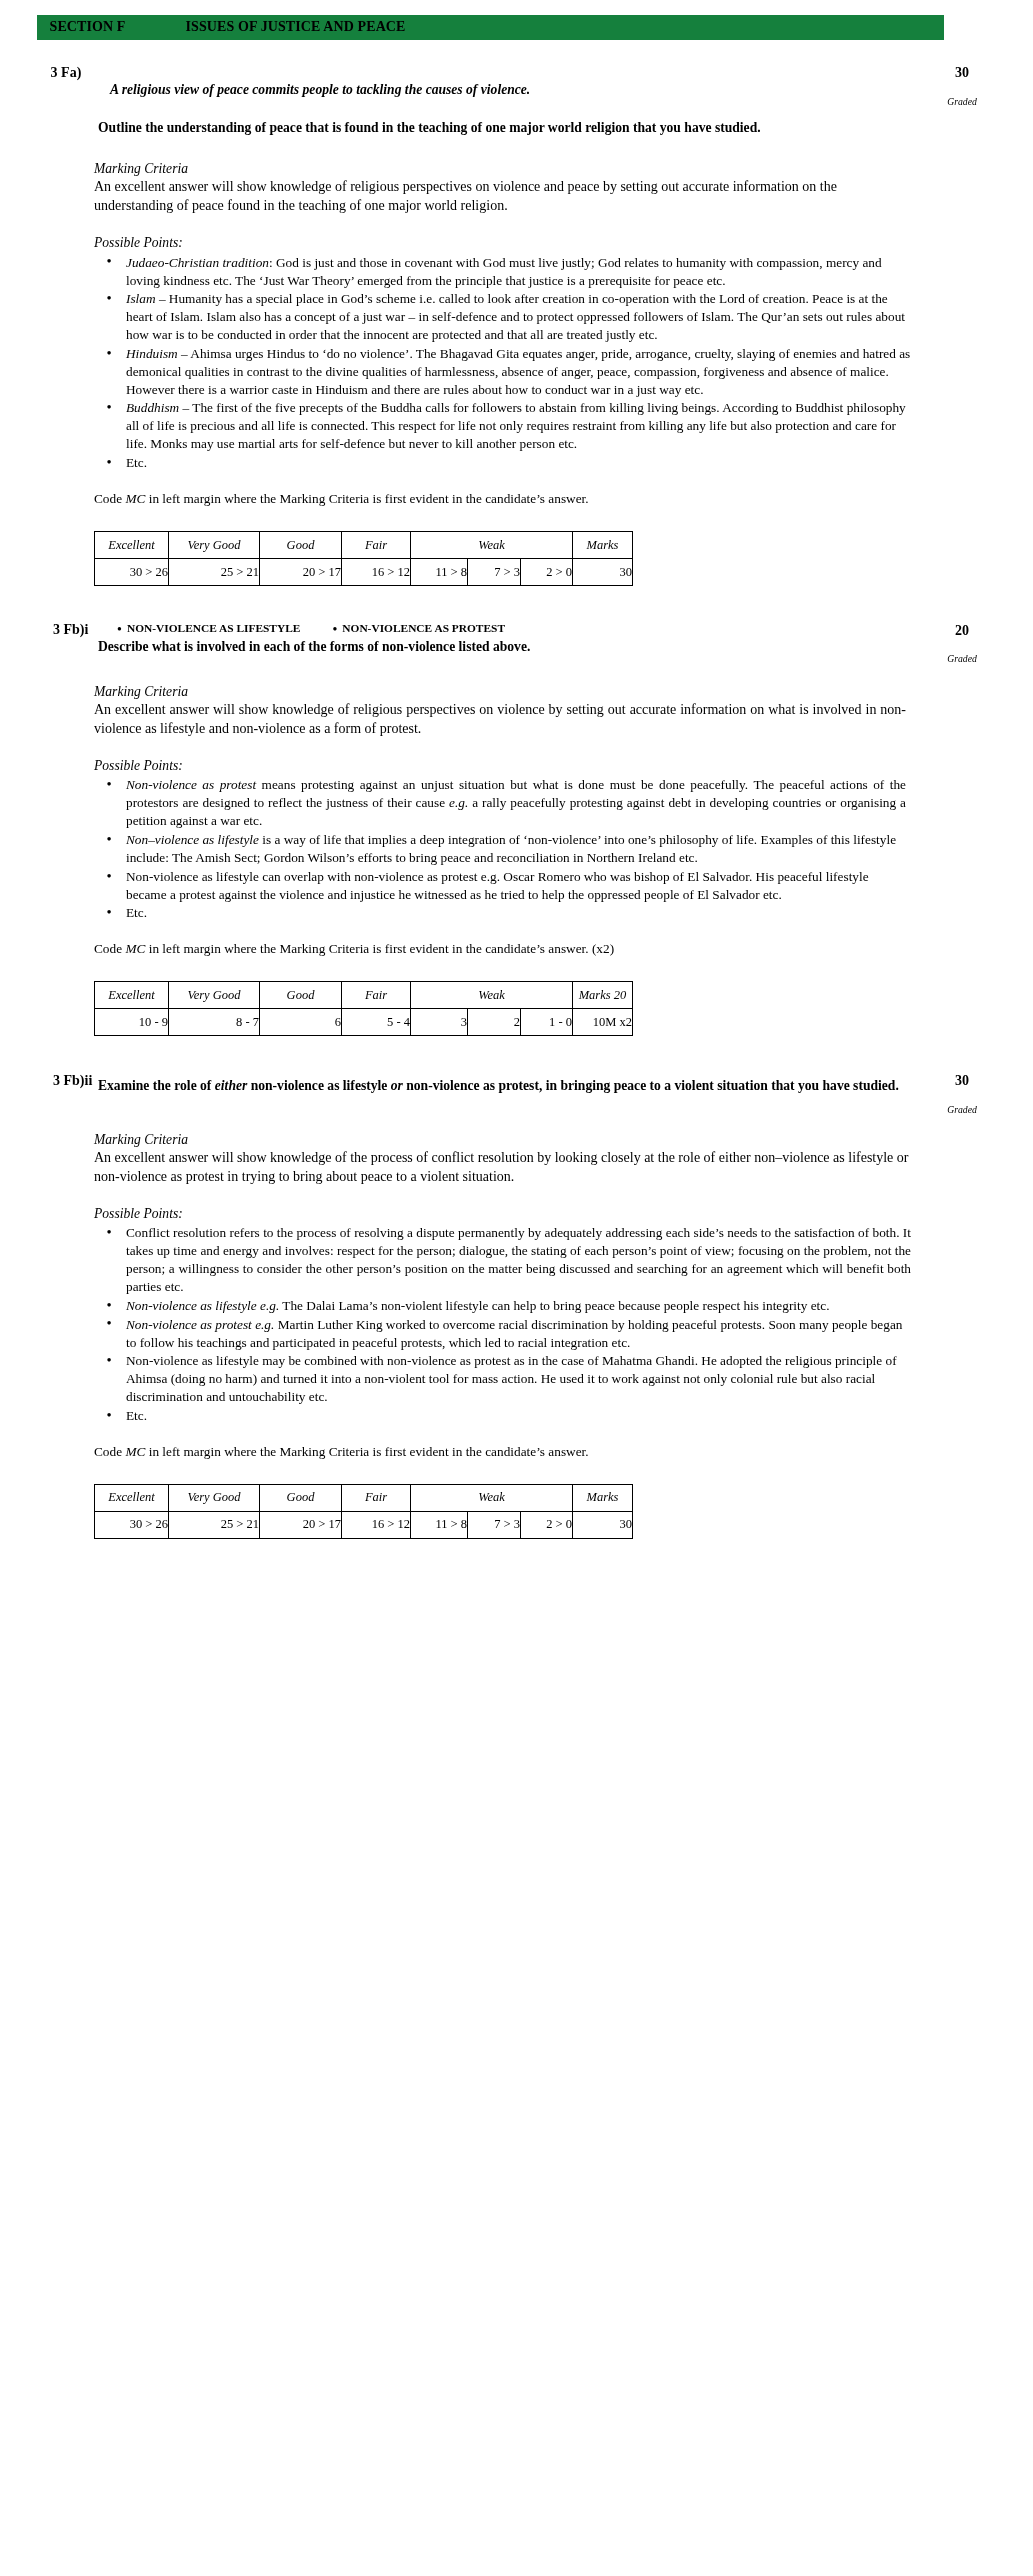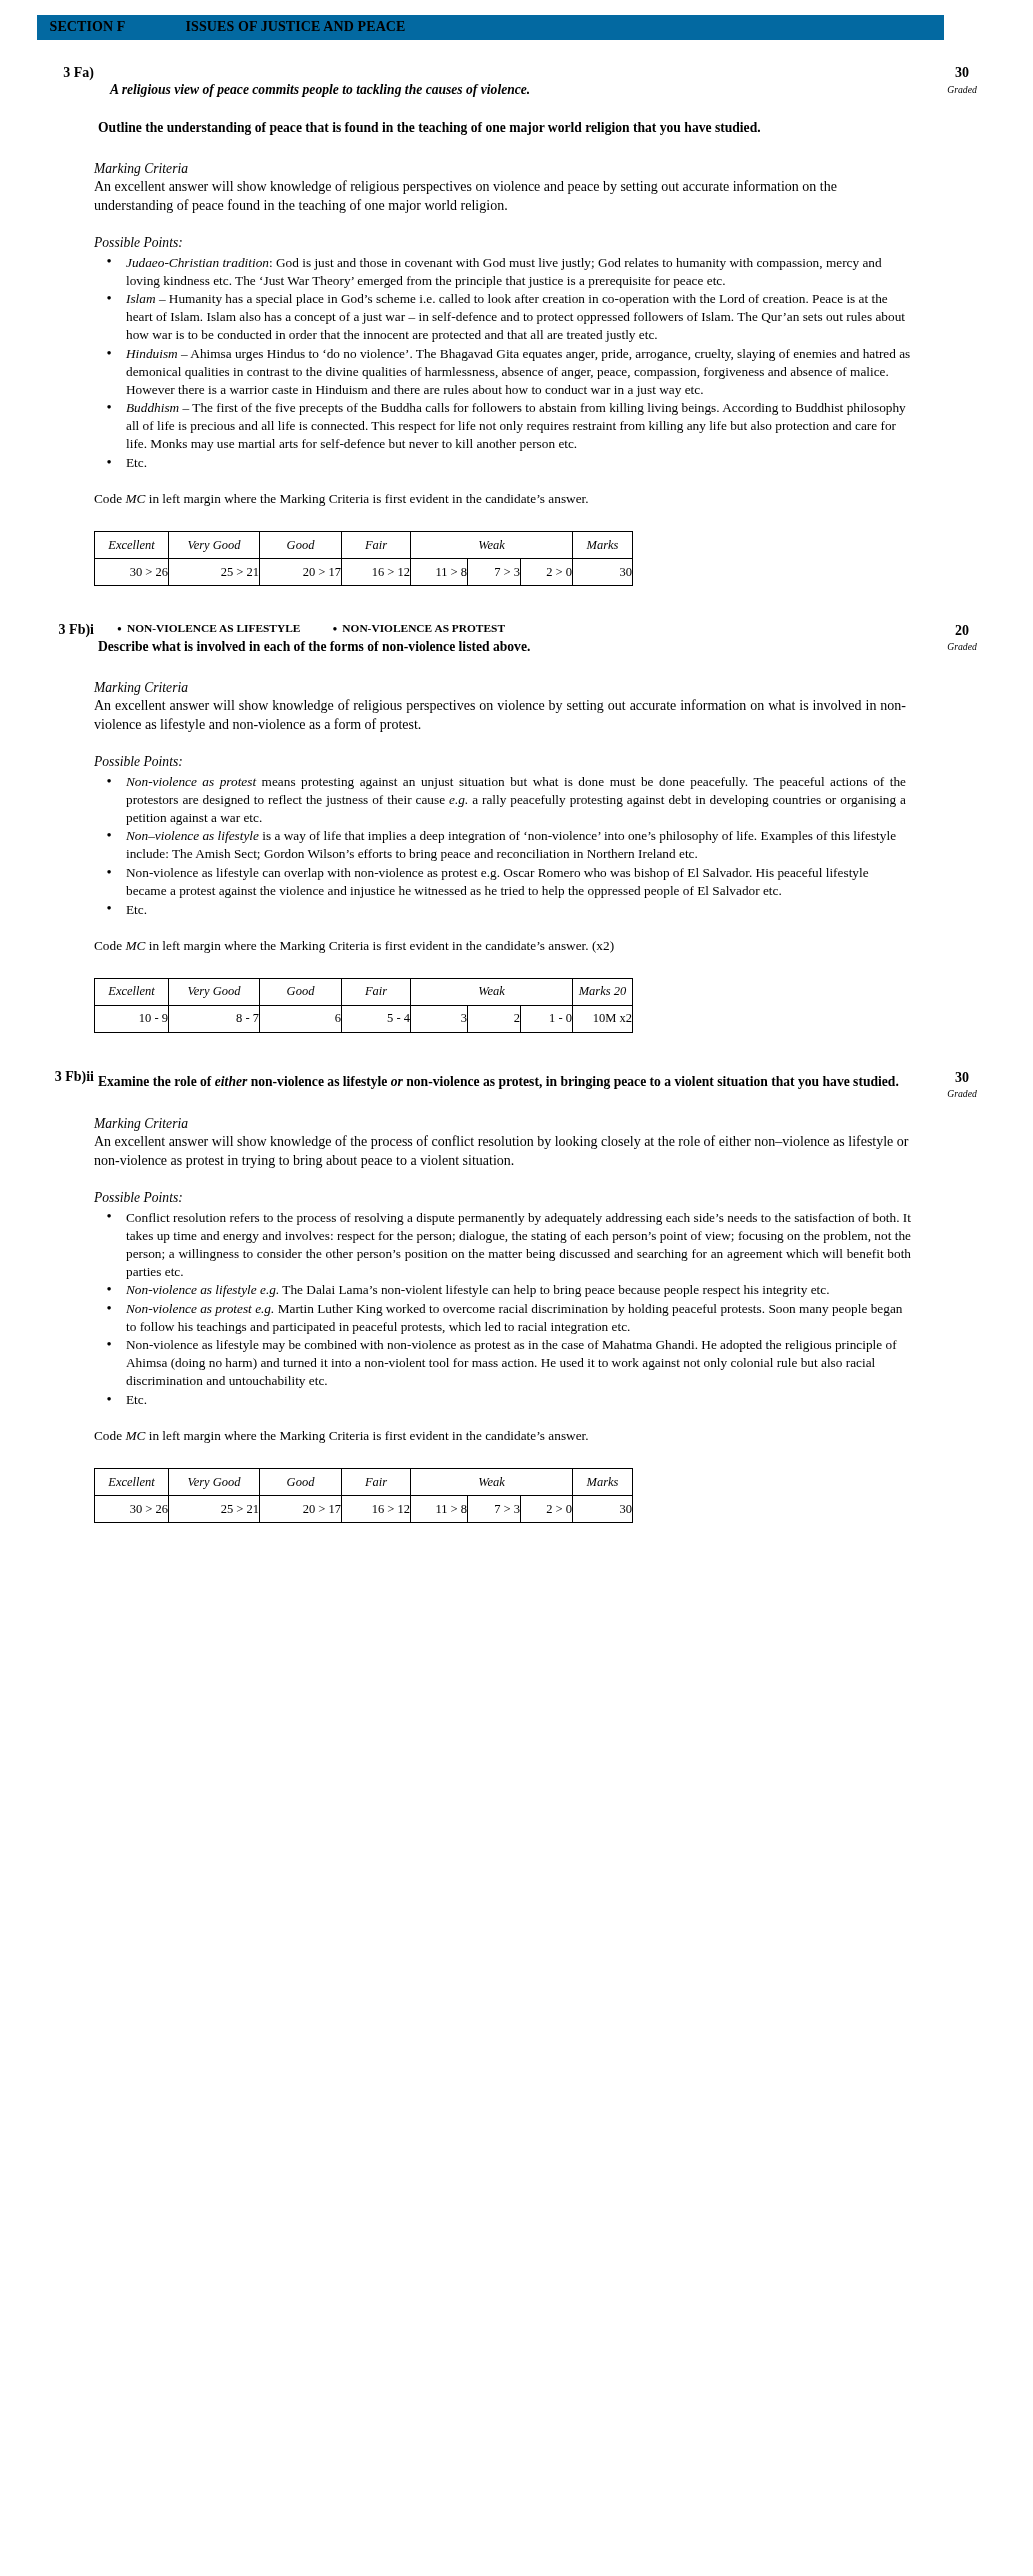--- a/index.html
+++ b/index.html
@@ -14,21 +14,21 @@
     width: 1033px;
   }
   .page {
     width: 1033px;
     box-sizing: border-box;
     padding: 14.8px 37px 23px 37px;
   }
 
   
   .section-banner {
-    background: #0369a1;
+    background: #15803d;
     height: 25px;
     display: flex;
     align-items: center;
     padding-left: 12.5px;
     margin-bottom: 25px;
     width: 894px;
   }
   .section-banner .sec-label {
     font-weight: bold;
     font-size: 14px;
@@ -51,21 +51,20 @@
     align-items: flex-start;
   }
   .qnum {
     font-weight: bold;
     font-size: 14px;
     width: 57px;
     flex: 0 0 57px;
     padding-left: 13.6px;
     box-sizing: border-box;
     white-space: nowrap;
-    text-align: right;
   }
   .qnum.narrow { padding-left: 16px; }
   .qbody {
     flex: 1 1 auto;
     padding-right: 17px;
   }
   .qmarks {
     flex: 0 0 68px;
     text-align: center;
     padding-top: 0.6px;
@@ -73,21 +72,21 @@
   .qmarks .mk {
     font-weight: bold;
     font-size: 14px;
     display: block;
     line-height: 1.1;
   }
   .qmarks .graded {
     font-style: italic;
     font-size: 9.7px;
     display: block;
-    margin-top: 3px;
+    margin-top: 15px;
   }
 
   .stem-italic {
     font-style: italic;
     font-weight: bold;
     font-size: 13.6px;
     line-height: 1.34;
     margin: 16px;
   }
   .stem-bold {

